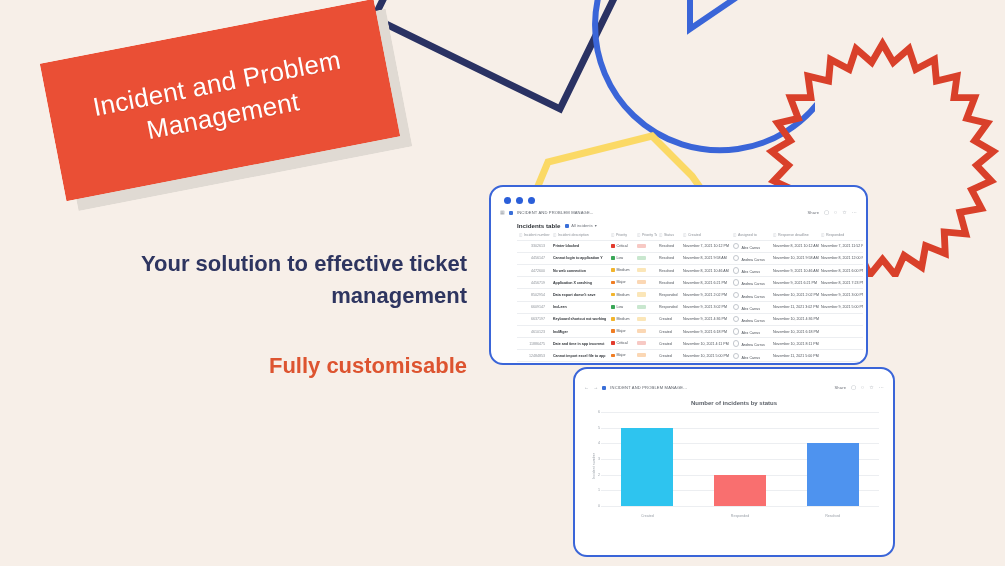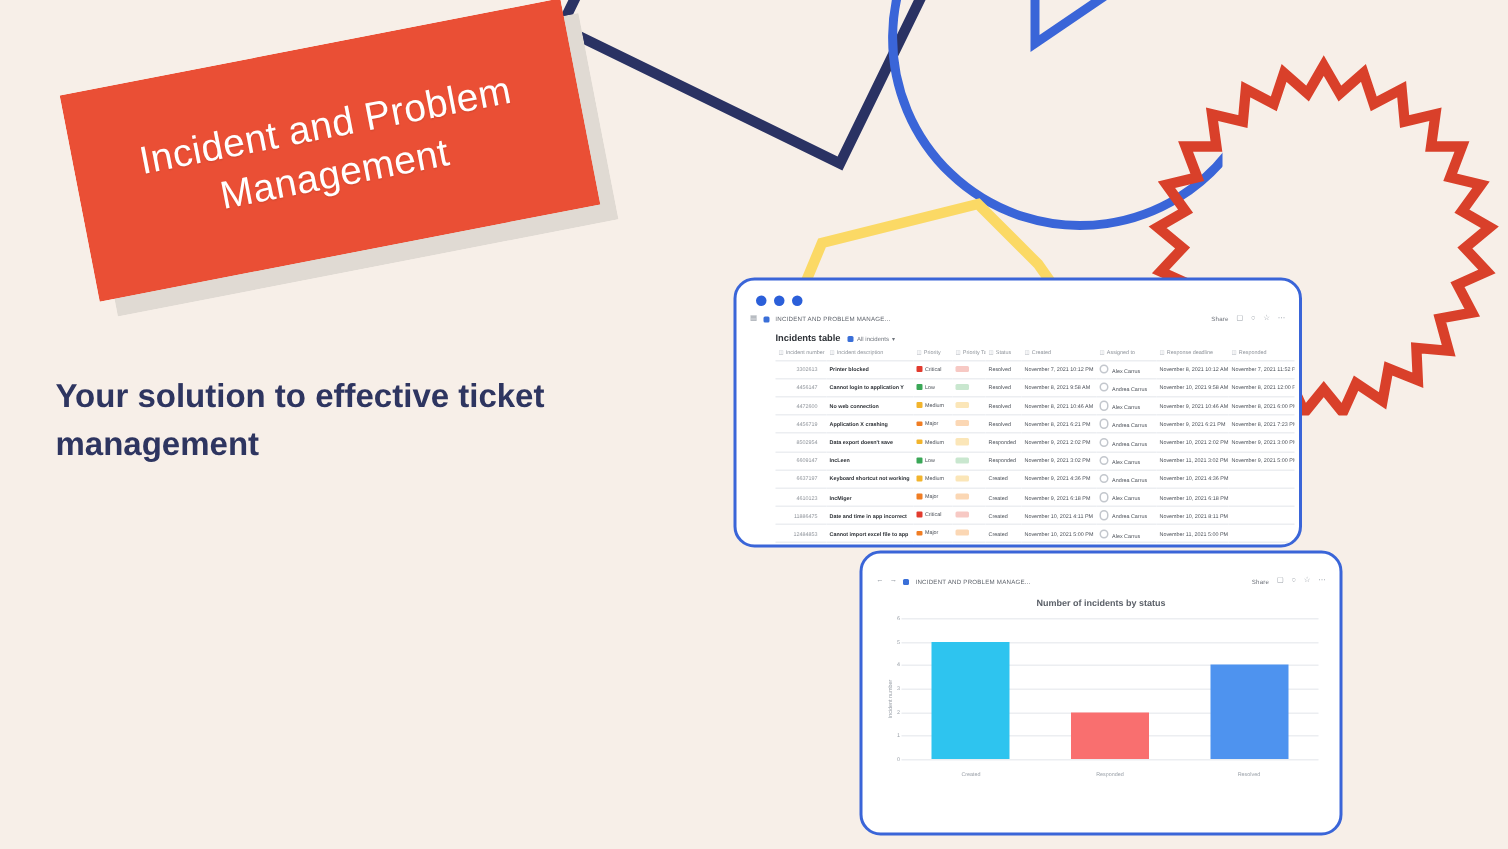--- a/index.html
+++ b/index.html
@@ -45,21 +45,21 @@
       radial-gradient(circle 19px at 100% 50%,transparent 98%, #000 100%);
     -webkit-mask-composite:source-in;mask-composite:intersect;
   }
   .ticket-text{
     color:#fff;font-size:26px;line-height:1.28;font-weight:400;
     text-align:center;letter-spacing:.3px;padding:0 34px;
     text-shadow:0 1px 1px rgba(0,0,0,.08);
   }
 
   
-  .copy{position:absolute;left:37px;top:248px;width:430px;}
+  .copy{position:absolute;left:37px;top:248px;width:430px;text-align:right;}
   .h-navy{
     color:#2e3560;font-size:22px;font-weight:bold;line-height:1.45;
     margin:0 0 38px 0;
   }
   .h-orange{
     color:#dd5430;font-size:22px;font-weight:bold;line-height:1.45;
     margin:0 0 38px 0;
   }
   .h-orange.last{margin-bottom:0;}
 
@@ -146,20 +146,21 @@
 
   <div class="ticket-wrap">
     <div class="ticket-shadow"></div>
     <div class="ticket">
       <div class="ticket-text">Incident and Problem Management</div>
     </div>
   </div>
 
   <div class="copy">
     <p class="h-navy">Your solution to effective ticket management</p>
+    <p class="h-orange last">Fully customisable</p>
   </div>
 
   <div class="win win-table">
     <div class="dots">
       <i></i>
       <i></i>
       <i></i>
     </div>
 
     <div class="appbar" style="margin-top:19px;">

